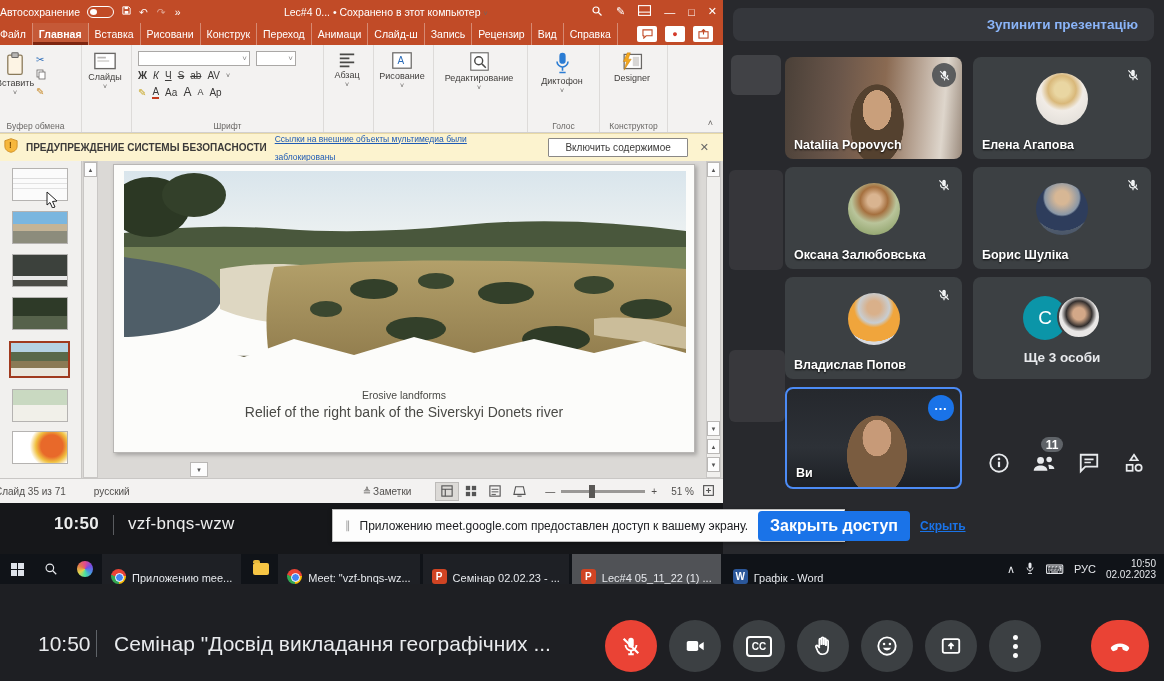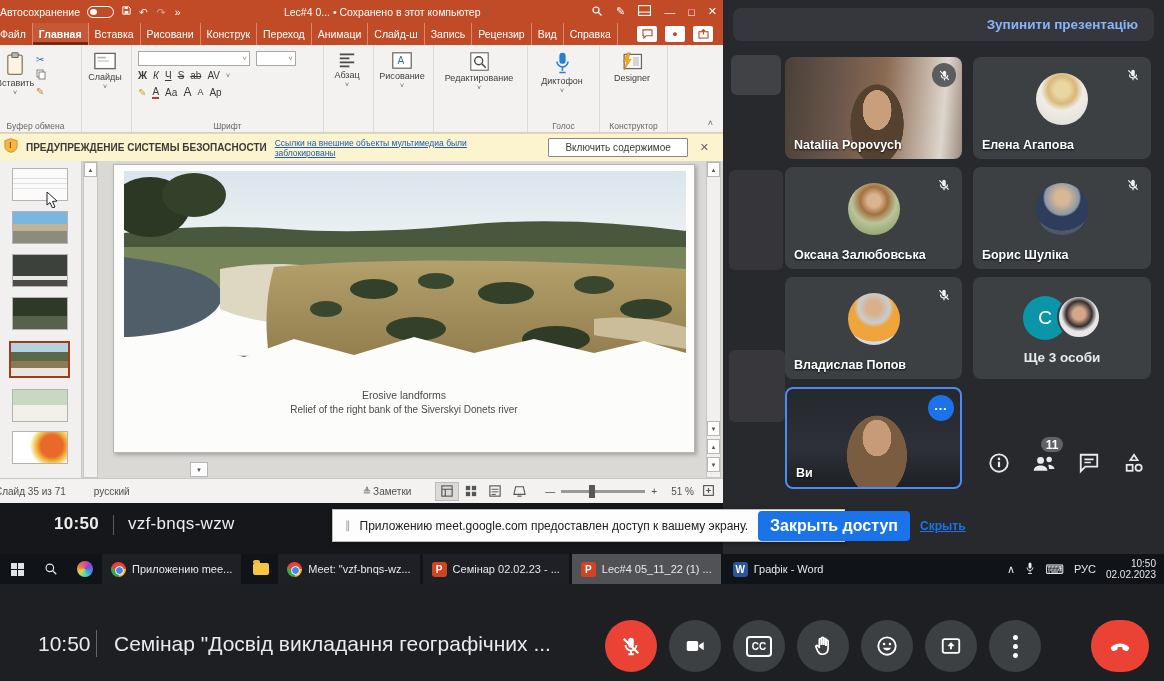--- a/index.html
+++ b/index.html
@@ -36,21 +36,21 @@
   .caret { font-size:7px; color:#6a6866; line-height:5px; }
   .smallicons { display:inline-flex; flex-direction:column; gap:4px; padding-top:9px; font-size:10px; color:#4a4a6a; vertical-align:top; }
   .fontrow { display:flex; gap:6px; align-items:center; font-size:10px; color:#3b3a39; padding:2px 6px; }
   .fsel { background:#fff; border:1px solid #aaa8a6; height:15px; font-size:8px; color:#888;
     display:flex; align-items:center; justify-content:flex-end; padding:0 2px; }
   .glyphbtn { font-weight:700; }
 
   .warnbar { position:absolute; left:0; top:133px; right:0; height:28px; background:#fcf3cf;
     border-top:1px solid #e8d9a6; display:flex; align-items:center; gap:8px; padding:0 10px; }
   .warn-title { font-size:10px; font-weight:700; color:#3b3a39; white-space:nowrap; }
-  .warn-link { font-size:8.5px; color:#1f5bb5; text-decoration:underline; width:250px; line-height:10px; }
+  .warn-link { font-size:8.5px; color:#1f5bb5; text-decoration:underline; width:250px; line-height:18px; }
   .warn-btn { margin-left:auto; background:#fff; border:1px solid #8a8886; font-size:10px; padding:3px 16px;
     color:#3b3a39; border-radius:1px; white-space:nowrap; }
   .warn-x { font-size:11px; color:#666; padding:0 4px; }
 
   .workspace { position:absolute; left:0; top:161px; right:0; height:317px; background:#dbd9d6; }
   .thumbs { position:absolute; left:0; top:0; width:88px; height:100%; background:#f1f0ee; border-right:1px solid #c9c7c5; }
   .thumb-num { position:absolute; left:2px; font-size:7.5px; color:#555; }
   .thumb { position:absolute; left:18px; width:56px; height:33px; background:#fff; border:1px solid #b5b3b1; }
   .thumb.sel { left:15px; width:61px; height:37px; border:2px solid #a03a1e; }
   .th1 { background:linear-gradient(180deg,#fbfbfb 0 28%, #dcdcdc 28% 32%, #fbfbfb 32% 45%, #e2e2e2 45% 48%, #fbfbfb 48% 62%, #e2e2e2 62% 65%, #fbfbfb 65% 100%); }
@@ -61,21 +61,21 @@
   .th6 { background:linear-gradient(180deg,#c9d9c1 0 48%, #f1f0e9 48% 100%); }
   .th7 { background:radial-gradient(circle at 72% 45%, #e8692a 0 26%, #f0c040 38%, #ffffff 52%); }
   .vscroll { position:absolute; width:15px; background:#f1f0ee; border:1px solid #c9c7c5; }
   .sbtn { position:absolute; left:0; width:100%; height:15px; background:#fdfdfd; border:1px solid #b9b7b5;
     font-size:6px; color:#555; display:flex; align-items:center; justify-content:center; }
   .slidearea { position:absolute; left:104px; top:0; right:40px; height:100%; }
   .slide { position:absolute; left:15px; top:3px; width:582px; height:289px; background:#fcfcfa;
     border:1px solid #b8b6b4; box-shadow:2px 2px 4px rgba(0,0,0,.25); }
   .photo { position:absolute; left:10px; top:6px; width:562px; height:212px; }
   .slide-t1 { position:absolute; left:0; right:0; top:224px; text-align:center; font-size:10.5px; color:#4a4a46; }
-  .slide-t2 { position:absolute; left:0; right:0; top:239px; text-align:center; font-size:10px; color:#4a4a46; }
+  .slide-t2 { position:absolute; left:0; right:0; top:239px; text-align:center; font-size:14px; color:#4a4a46; }
 
   .statusbar { position:absolute; left:0; bottom:0; right:0; height:25px; background:#f3f2f1;
     border-top:1px solid #c9c7c5; display:flex; align-items:center; font-size:10px; color:#514f4d; }
   .viewbtn { width:24px; height:19px; display:flex; align-items:center; justify-content:center; }
   .viewbtn.sel { background:#dcdad7; border:1px solid #bdbbb9; }
   .ztrack { width:84px; height:3px; background:#9a9896; position:relative; margin:0 6px; }
   .zthumb { position:absolute; left:33%; top:-5px; width:6px; height:13px; background:#5a5856; }
 
   
   #present-strip { position:absolute; left:0; top:503px; width:723px; height:52px; background:#16171a;
@@ -145,21 +145,21 @@
     justify-content:center; }
   #utilrow { position:absolute; left:262px; top:449px; display:flex; gap:17px; color:#e8eaed; }
   .utilbtn { width:28px; height:28px; display:flex; align-items:center; justify-content:center; }
 
   
   #taskbar { position:absolute; left:0; top:554px; width:1164px; height:30px; background:#101318;
     display:flex; align-items:center; z-index:20; color:#e6e8ec; font-size:11px; }
   .tb-ic { width:34px; height:30px; display:flex; align-items:center; justify-content:center; }
   .winlogo { display:grid; grid-template-columns:6px 6px; grid-template-rows:6px 6px; gap:1px; }
   .winlogo div { background:#dfe3ea; }
-  .task-item { height:30px; display:flex; align-items:center; gap:6px; padding:0 9px; margin-right:3px;
+  .task-item { height:30px; display:flex; align-items:flex-end; gap:6px; padding:0 9px; margin-right:3px;
     background:rgba(255,255,255,.06); white-space:nowrap; }
   .task-item.active { background:rgba(255,255,255,.27); }
   .ic-chrome { width:15px; height:15px; border-radius:50%; position:relative; flex:0 0 auto;
     background:conic-gradient(#ea4335 0 25%, #fbbc05 25% 50%, #34a853 50% 78%, #ea4335 78% 100%); }
   .ic-chrome::after { content:""; position:absolute; left:4px; top:4px; width:7px; height:7px;
     border-radius:50%; background:#4285f4; border:1px solid #fff; }
   .ic-ppt { width:15px; height:15px; border-radius:3px; background:#d04423; color:#fff; font-size:10px;
     font-weight:700; display:flex; align-items:center; justify-content:center; flex:0 0 auto; }
   .ic-word { width:15px; height:15px; border-radius:3px; background:#2b579a; color:#fff; font-size:10px;
     font-weight:700; display:flex; align-items:center; justify-content:center; flex:0 0 auto; }

